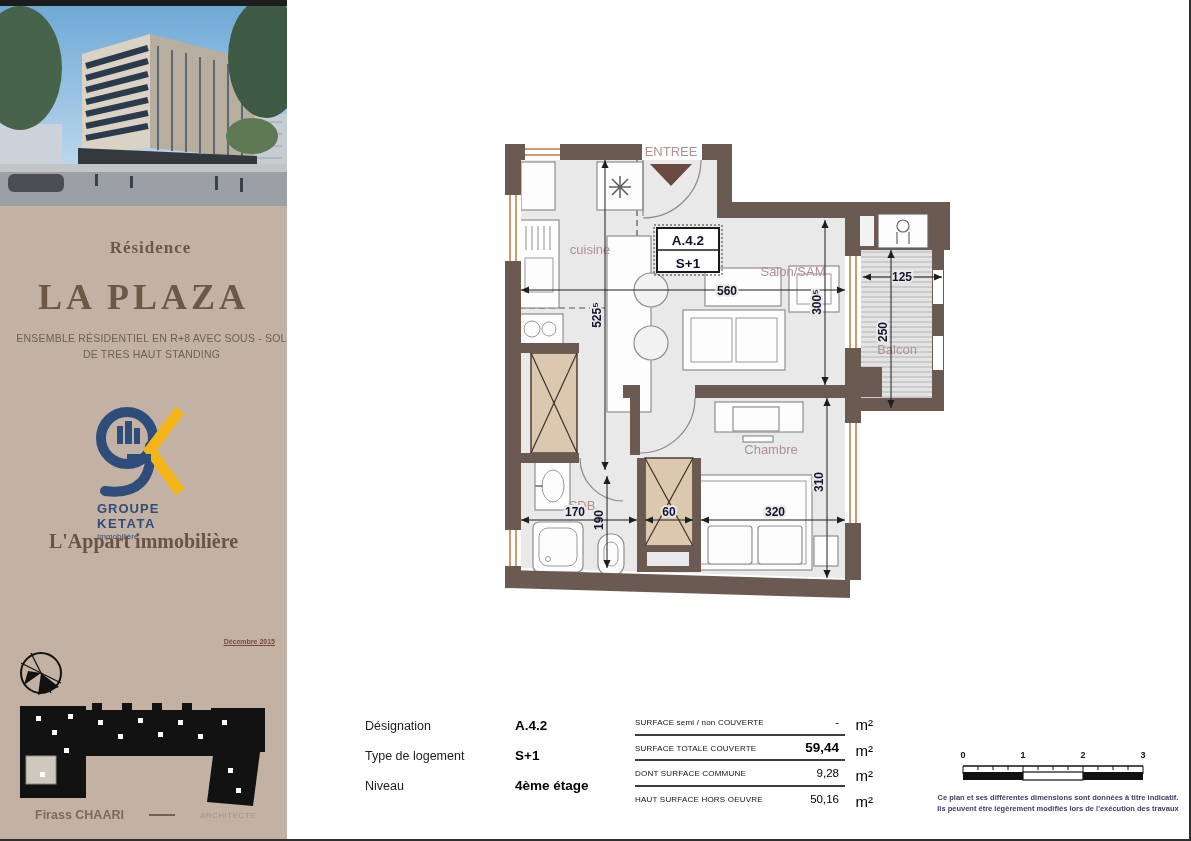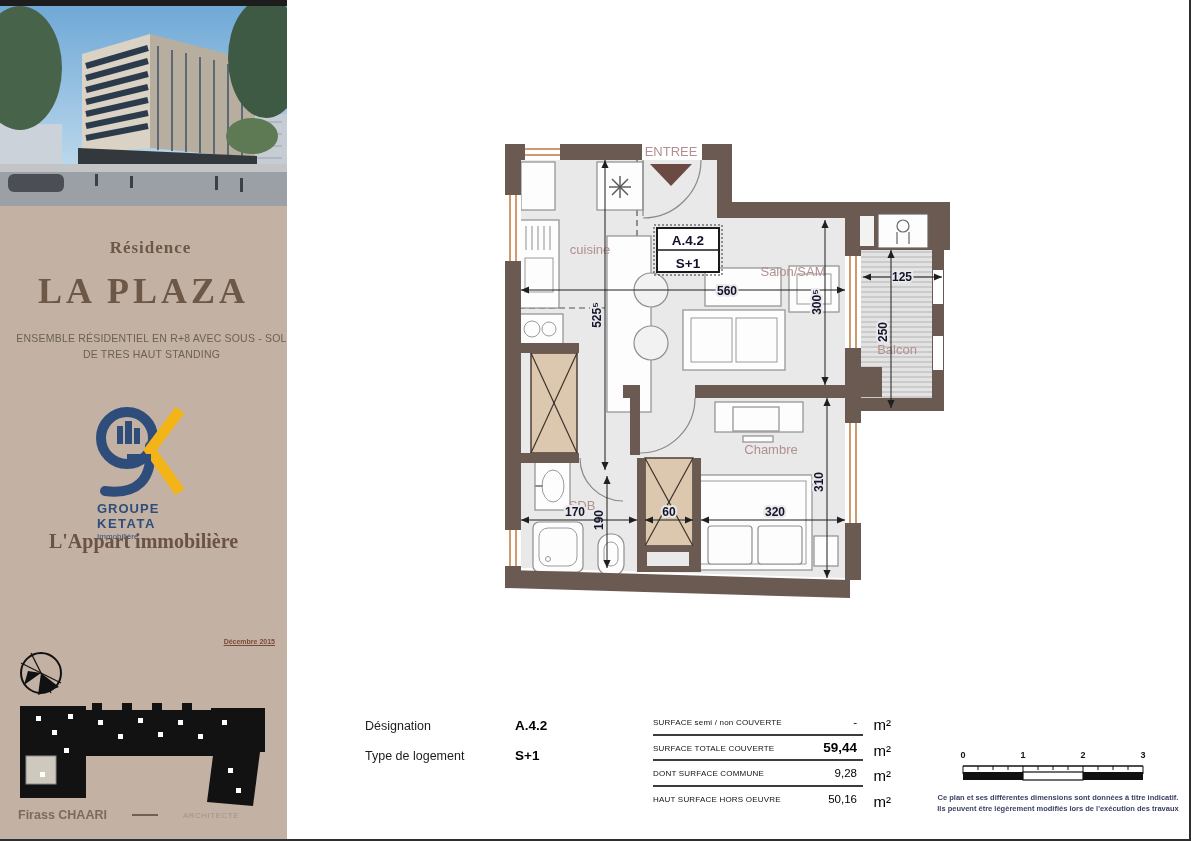--- a/index.html
+++ b/index.html
@@ -5,33 +5,33 @@
   html,body{margin:0;padding:0;background:#fff;}
   .page{position:relative;width:1191px;height:841px;background:#fff;overflow:hidden;
         font-family:"Liberation Sans",sans-serif;box-sizing:border-box;
         border-right:2px solid #2e2e2e;border-bottom:2px solid #2e2e2e;}
   
   .sidebar{position:absolute;left:0;top:0;width:287px;height:841px;background:#c3b2a3;}
   .topbar{position:absolute;left:0;top:0;width:287px;height:6px;background:#1d1d1d;}
   .photo{position:absolute;left:0;top:6px;width:287px;height:200px;overflow:hidden;}
   .brand{position:absolute;left:0;top:238px;width:287px;text-align:center;color:#6d5747;}
   .residence{font-family:"Liberation Serif",serif;font-weight:bold;font-size:17px;letter-spacing:1px;padding-left:14px;}
-  .plaza{font-family:"Liberation Serif",serif;font-weight:bold;font-size:36px;letter-spacing:4px;margin-top:12px;}
+  .plaza{font-family:"Liberation Serif",serif;font-weight:bold;font-size:36px;letter-spacing:4px;margin-top:18px;}
   .subtitle{position:absolute;left:0;top:330px;width:287px;text-align:center;color:#6b6154;
             font-size:10.5px;letter-spacing:.2px;line-height:16px;padding-left:8px;}
   .sub3{font-size:14px;color:#7d7365;margin-top:2px;}
   .sub3 .small-e{font-size:9px;}
   .logo{position:absolute;left:77px;top:398px;}
   .logo text{font-family:"Liberation Sans",sans-serif;}
   .agency{position:absolute;left:0;top:530px;width:287px;text-align:center;
           font-family:"Liberation Serif",serif;font-weight:bold;font-size:20px;color:#6a5244;}
   .date{position:absolute;right:12px;top:638px;font-size:7px;font-weight:bold;color:#7c4a38;text-decoration:underline;}
   .compass{position:absolute;left:14px;top:645px;}
   .siteplan{position:absolute;left:6px;top:696px;}
-  .architect{position:absolute;left:18px;top:808px;display:flex;align-items:center;gap:25px;}
+  .architect{position:absolute;left:35px;top:808px;display:flex;align-items:center;gap:25px;}
   .arch-name{font-size:12.5px;font-weight:bold;color:#7d6a59;}
   .arch-dash{width:26px;height:0;border-top:2.5px solid #6f6053;}
   .arch-title{font-size:8px;color:#a29384;letter-spacing:.5px;text-align:center;}
   
   .main{position:absolute;left:287px;top:0;width:904px;height:841px;background:#fff;}
   .plan{position:absolute;left:218px;top:140px;}
   
   .wall{fill:#6b5a52;}
   .interior{fill:#e9e9e9;}
   .furn{fill:#fdfdfd;stroke:#8f8f8f;stroke-width:1.2;}
@@ -45,21 +45,21 @@
   .dimtext{font:bold 12px "Liberation Sans",sans-serif;fill:#13132e;
            paint-order:stroke;stroke:#e9e9e9;stroke-width:4px;}
   .roomlabel{font:13px "Liberation Sans",sans-serif;fill:#b29090;}
   .unittext{font:bold 13.5px "Liberation Sans",sans-serif;fill:#10102a;}
   
   .info{position:absolute;left:78px;top:718px;width:280px;color:#1d1d1d;}
   .info-row{display:flex;height:30px;align-items:baseline;}
   .info-label{width:150px;font-size:12.5px;}
   .info-value{font-size:13.5px;font-weight:bold;color:#000;}
   
-  .surfaces{position:absolute;left:348px;top:710px;width:240px;margin-left:18px;}
+  .surfaces{position:absolute;left:348px;top:710px;width:240px;}
   .s-row{position:relative;height:25.5px;}
   .s-rule{position:absolute;left:0;right:30px;bottom:0;border-bottom:2px solid #3c3c3c;}
   .s-label{position:absolute;left:0;top:8px;font-size:8px;color:#111;letter-spacing:.2px;}
   .s-value{position:absolute;right:36px;top:6px;font-size:11.5px;color:#000;}
   .s-row.bold .s-value{font-weight:bold;font-size:13.5px;top:4px;}
   .s-unit{position:absolute;right:2px;top:6px;font-size:15px;color:#000;}
   
   .scalebar{position:absolute;left:668px;top:748px;}
   .sb-num{font:bold 9px "Liberation Sans",sans-serif;fill:#111;}
   .note{position:absolute;left:618px;top:792px;width:306px;text-align:center;
@@ -412,20 +412,24 @@
 
     <div class="info">
       <div class="info-row">
         <span class="info-label">Désignation</span>
         <span class="info-value">A.4.2</span>
       </div>
       <div class="info-row">
         <span class="info-label">Type de logement</span>
         <span class="info-value">S+1</span>
       </div>
+      <div class="info-row">
+        <span class="info-label">Niveau</span>
+        <span class="info-value">4ème étage</span>
+      </div>
     </div>
 
     <div class="surfaces">
       <div class="s-row">
         <span class="s-label">SURFACE semi / non COUVERTE</span>
         <span class="s-value">-</span>
         <span class="s-unit">m²</span>
         <span class="s-rule"></span>
       </div>
       <div class="s-row bold">

